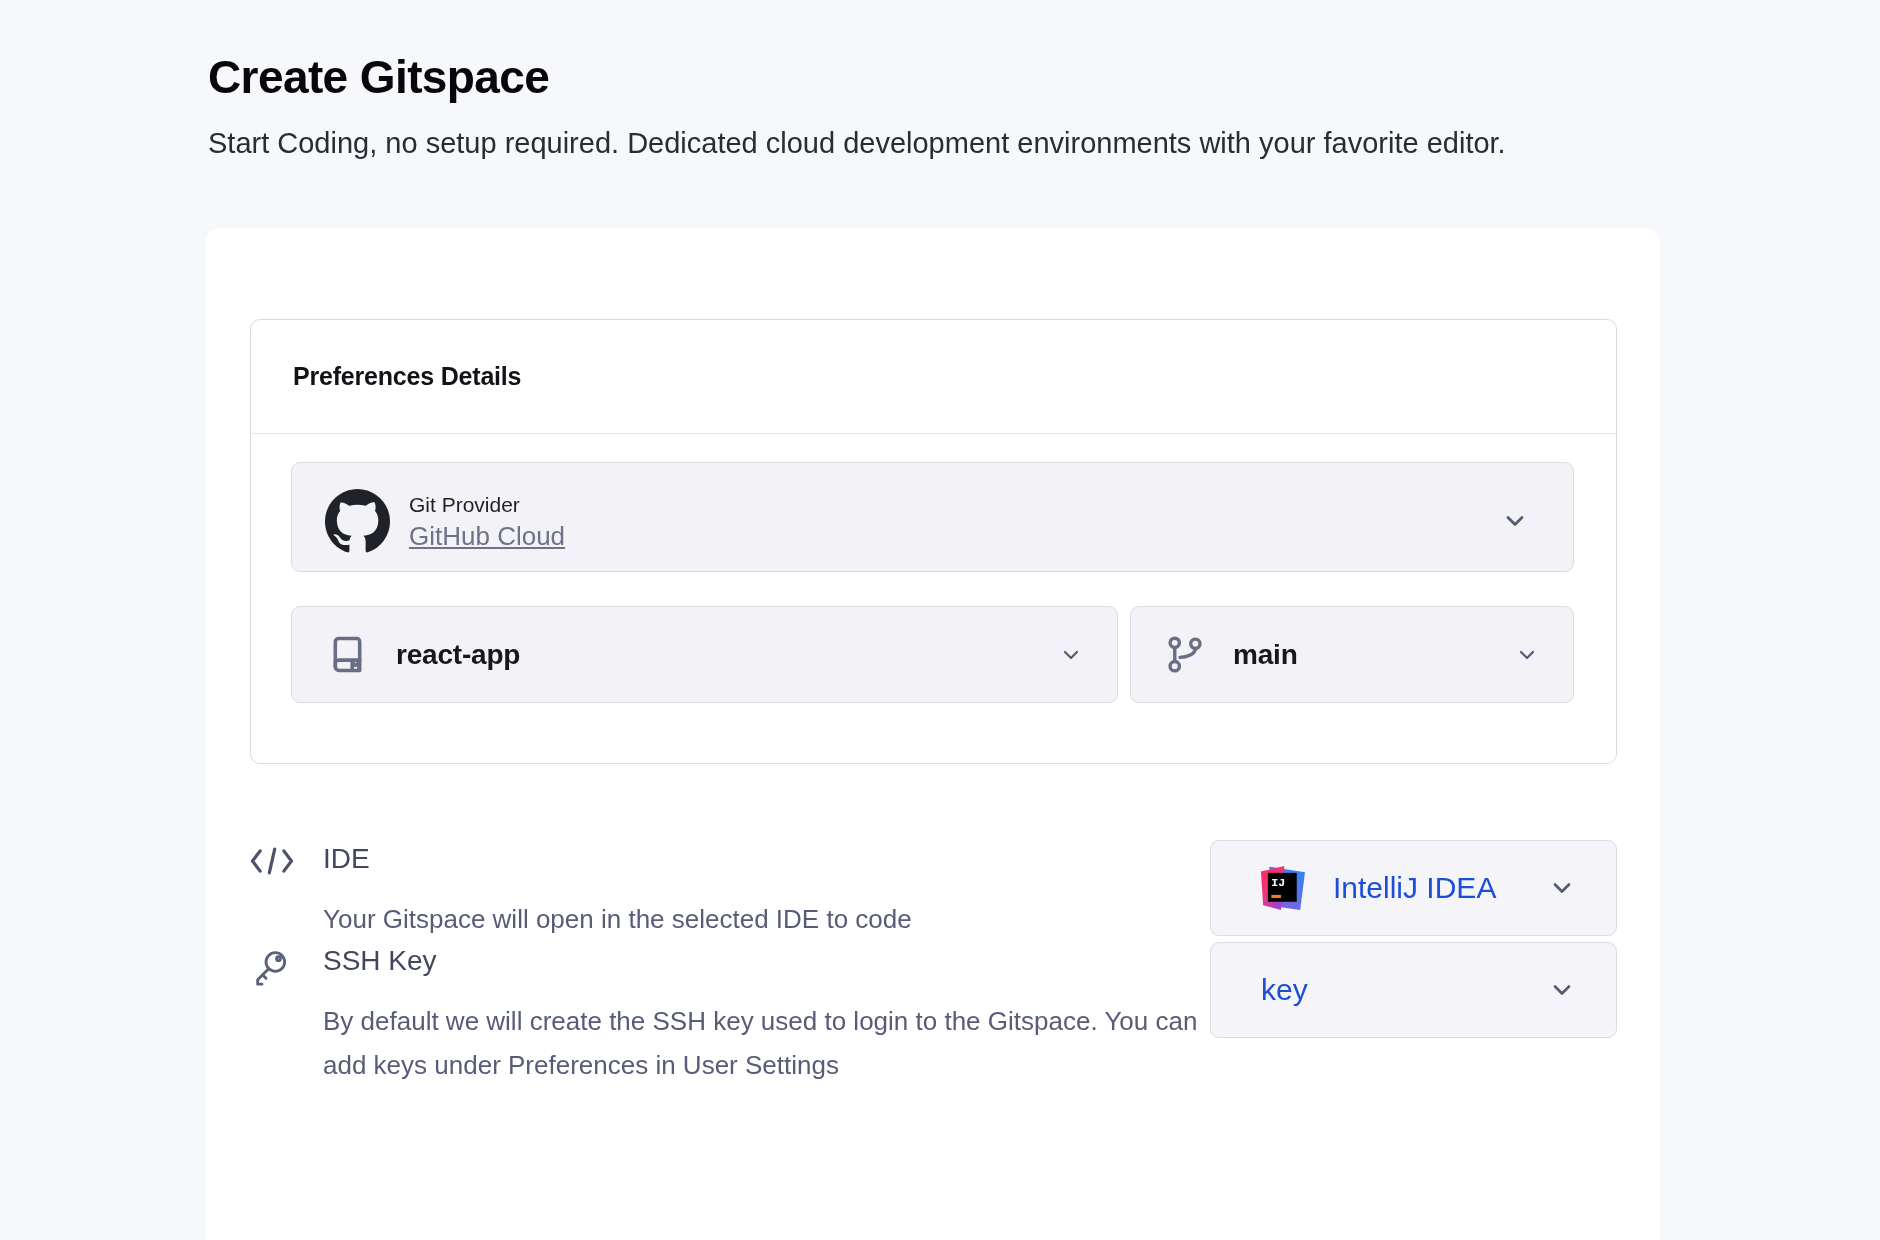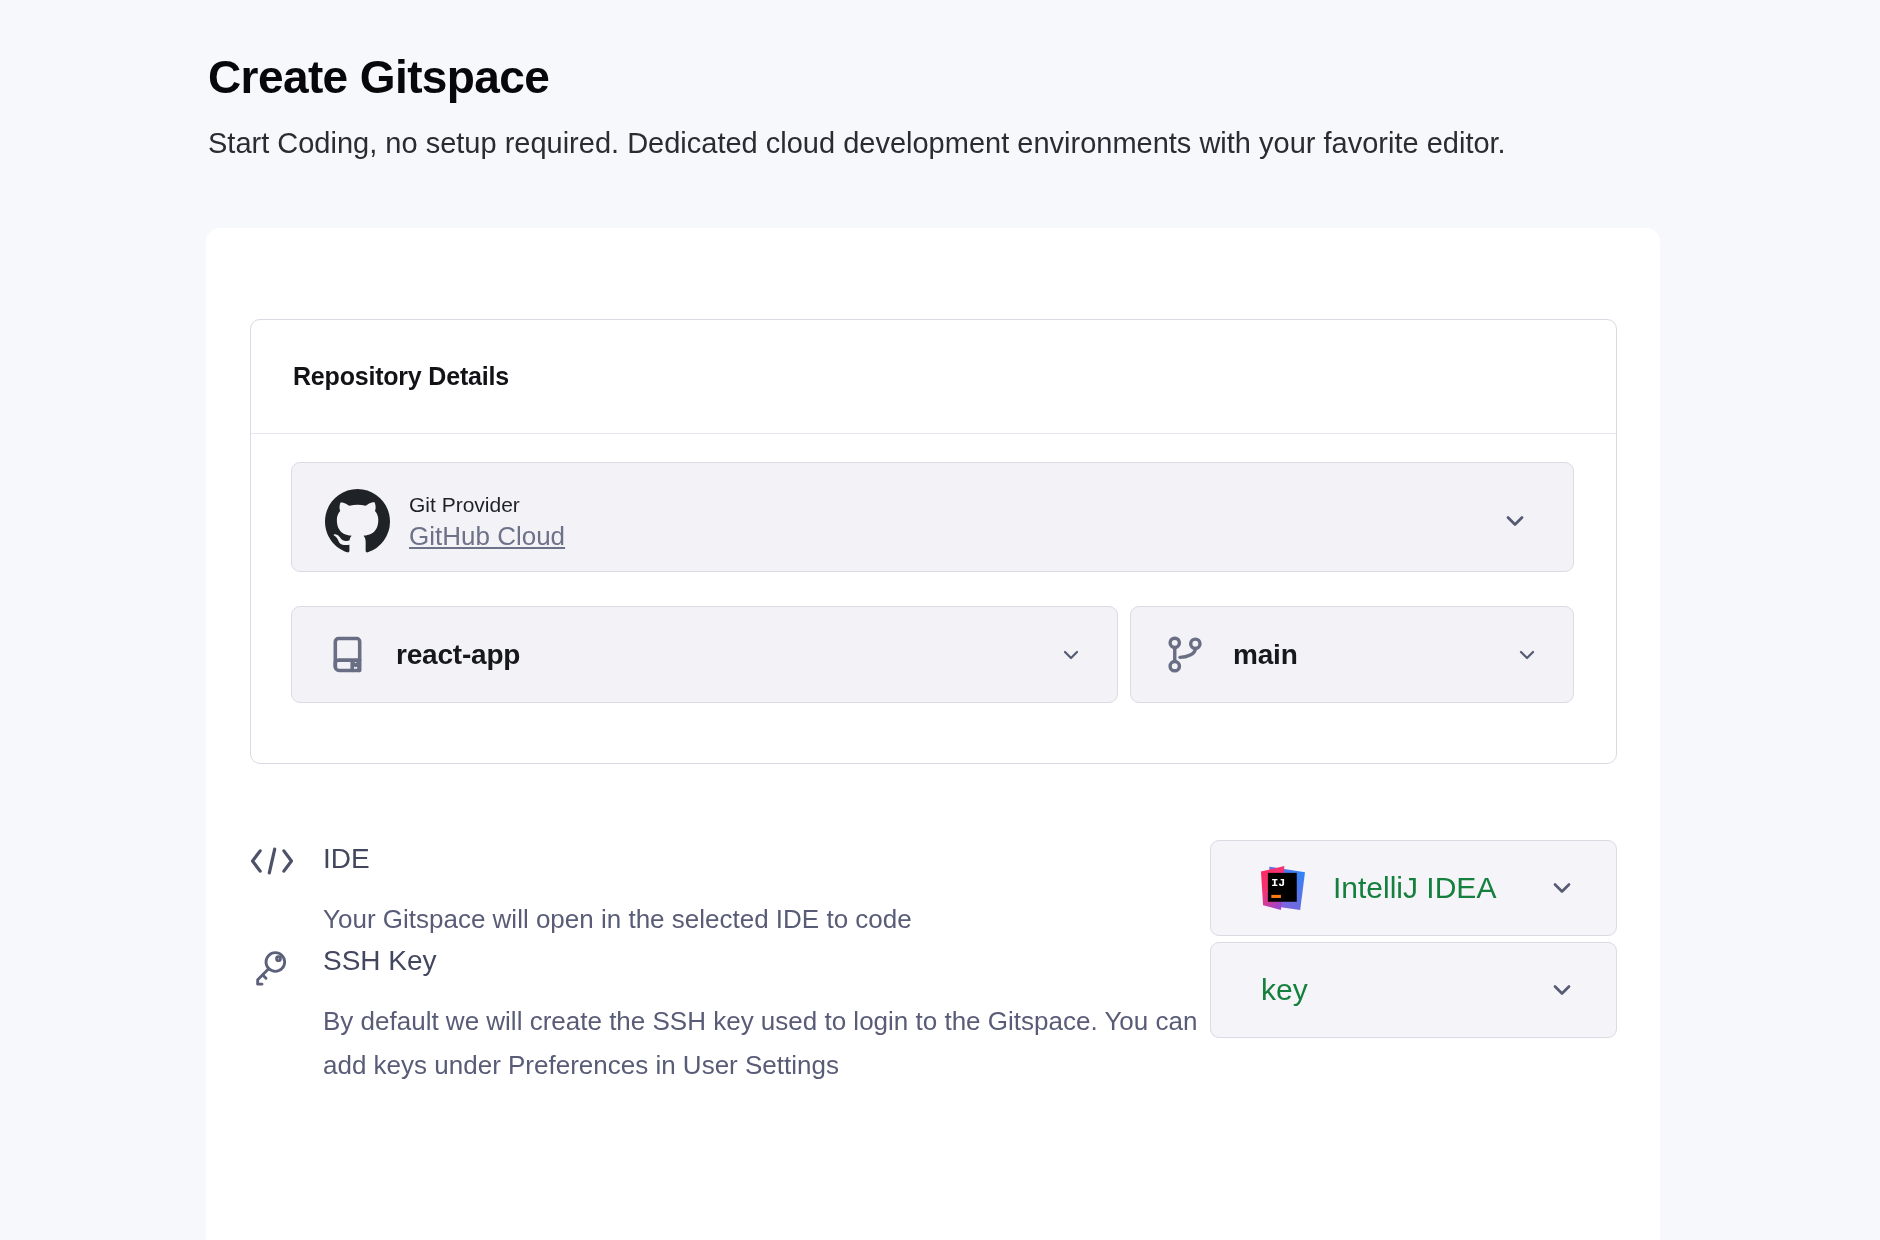--- a/index.html
+++ b/index.html
@@ -82,34 +82,34 @@
   .sec-icon { flex: 0 0 73px; display: flex; padding-top: 6px; }
   .sec-text { flex: 1 1 auto; padding-top: 2px; }
   .sec-label { font-size: 28px; font-weight: 500; color: #42465e; line-height: 34px; }
   .sec-desc { margin-top: 22px; font-size: 26px; color: #585c77; line-height: 1.68; max-width: 900px; }
   .sec-select {
     flex: 0 0 407px;
     height: 96px;
     background: #f4f4f9;
     padding: 0 40px 0 50px;
   }
-  .sec-select .sval { font-size: 30px; color: #15803d; }
+  .sec-select .sval { font-size: 30px; color: #1d4ed8; }
   .ide-logo { flex: 0 0 auto; margin-right: 28px; display: flex; }
 </style>
 </head>
 <body>
 
 <h1 class="page-title">Create Gitspace</h1>
 <p class="page-subtitle">Start Coding, no setup required. Dedicated cloud development environments with your favorite editor.</p>
 
 <div class="content-panel">
 
   <div class="card">
     <div class="card-header">
-      <h2>Repository Details</h2>
+      <h2>Preferences Details</h2>
     </div>
     <div class="card-body">
 
       <div class="select select-git-provider">
         <span class="gp-icon">
           <svg width="65" height="65" viewBox="0 0 16 16" fill="#1f2328" aria-hidden="true">
             <path d="M8 0C3.58 0 0 3.58 0 8c0 3.54 2.29 6.53 5.47 7.59.4.07.55-.17.55-.38 0-.19-.01-.82-.01-1.49-2.01.37-2.53-.49-2.69-.94-.09-.23-.48-.94-.82-1.13-.28-.15-.68-.52-.01-.53.63-.01 1.08.58 1.23.82.72 1.21 1.87.87 2.33.66.07-.52.28-.87.51-1.07-1.78-.2-3.64-.89-3.64-3.95 0-.87.31-1.59.82-2.15-.08-.2-.36-1.02.08-2.12 0 0 .67-.21 2.2.82.64-.18 1.32-.27 2-.27s1.36.09 2 .27c1.53-1.04 2.2-.82 2.2-.82.44 1.1.16 1.92.08 2.12.51.56.82 1.27.82 2.15 0 3.07-1.87 3.75-3.65 3.95.29.25.54.73.54 1.48 0 1.07-.01 1.93-.01 2.2 0 .21.15.46.55.38A8.01 8.01 0 0 0 16 8c0-4.42-3.58-8-8-8z"></path>
           </svg>
         </span>
         <span class="gp-text">

